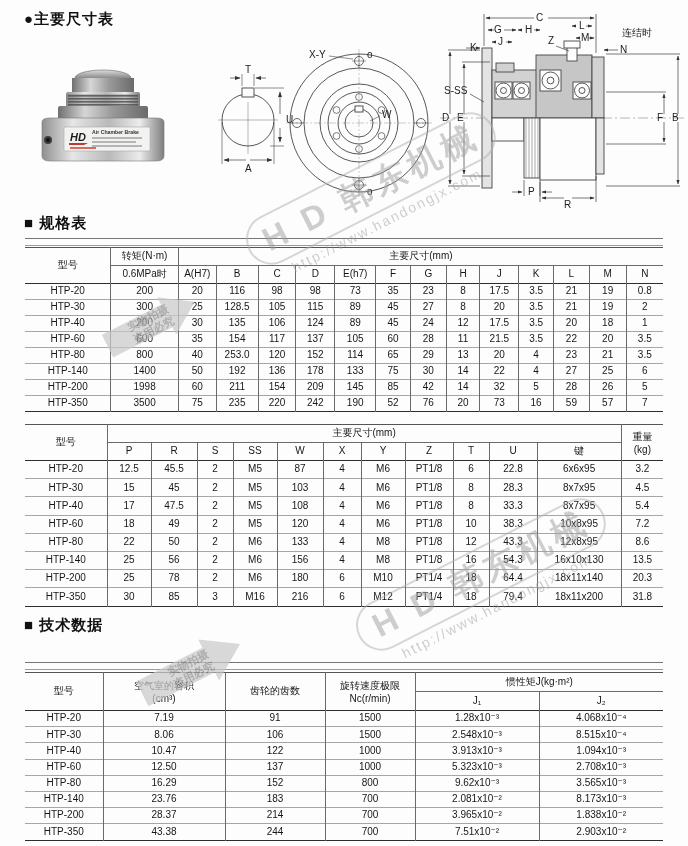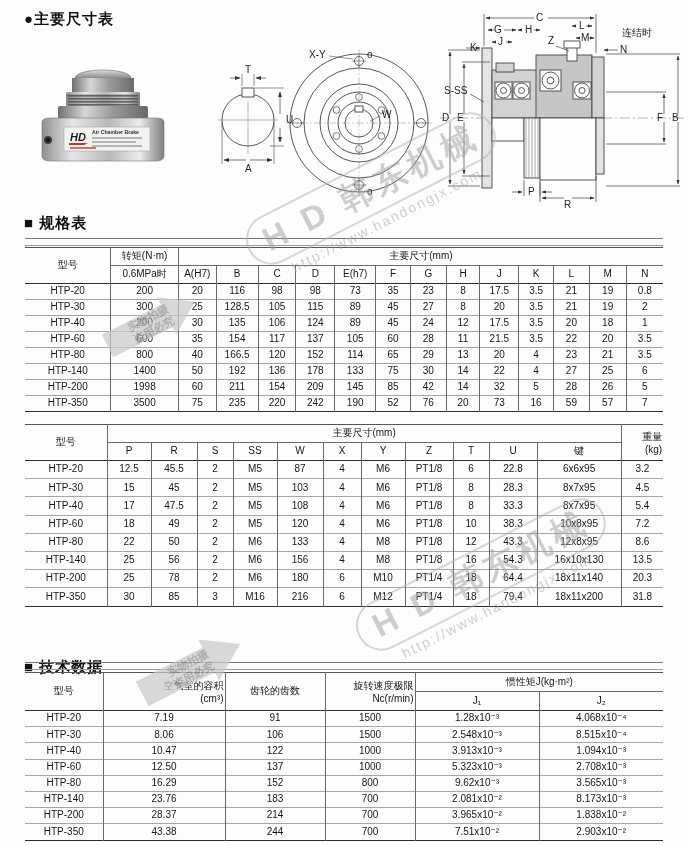--- a/index.html
+++ b/index.html
@@ -27,21 +27,21 @@
   }
   .spec th.nb, .spec tbody td:first-child{border-left:none;}
   .spec thead{border-bottom:1.5px solid #2e2e2e;}
   .spec thead tr.r1 th.split{border-bottom:1px solid #6a6a6a;}
   .spec thead th{height:17px;}
   .spec tbody td{border-top:1px solid #a6a6a6; height:15px;}
   .spec tbody tr:first-child td{border-top:none;}
   #t2 tbody td{height:17.2px;}
   #t3 thead th{height:18px;}
   #t3 tbody td{height:15.2px;}
-  .hdr2{display:block; line-height:1.3;text-align:right;}
+  .hdr2{display:block; line-height:1.3;}
   
   svg text{font-family:"Liberation Sans","DejaVu Sans",sans-serif;}
   .dimtxt{font-size:10px; fill:#222;}
   .cntxt{font-size:10px; fill:#222;}
   .abs{position:absolute;}
   
   .wm{position:absolute; pointer-events:none; opacity:.5; z-index:40;
       transform:rotate(-27deg); color:#9f9f9f; text-align:center;}
   .wm .wm-brand{font-size:33px; font-weight:bold; letter-spacing:5px; white-space:nowrap;
       border:2px solid #b0b0b0; border-radius:42px; padding:1px 16px; display:inline-block;}
@@ -406,21 +406,21 @@
           <td>21.5</td>
           <td>3.5</td>
           <td>22</td>
           <td>20</td>
           <td>3.5</td>
         </tr>
         <tr>
           <td>HTP-80</td>
           <td>800</td>
           <td>40</td>
-          <td>166.5</td>
+          <td>253.0</td>
           <td>120</td>
           <td>152</td>
           <td>114</td>
           <td>65</td>
           <td>29</td>
           <td>13</td>
           <td>20</td>
           <td>4</td>
           <td>23</td>
           <td>21</td>
@@ -636,21 +636,21 @@
           <td>M12</td>
           <td>PT1/4</td>
           <td>18</td>
           <td>79.4</td>
           <td>18x11x200</td>
           <td>31.8</td>
         </tr>
       </tbody>
   </table>
 
-  <div class="h-main" style="top:658px;">■ 技术数据</div>
+  <div class="h-main" style="top:616px;">■ 技术数据</div>
   <div class="rule2" style="top:662px;"></div>
 
   <table class="spec" id="t3" style="top:672px;">
     <colgroup>
       <col style="width:78px">
         <col style="width:122px">
         <col style="width:100px">
       <col style="width:90px">
         <col style="width:124px">
         <col style="width:124px">

